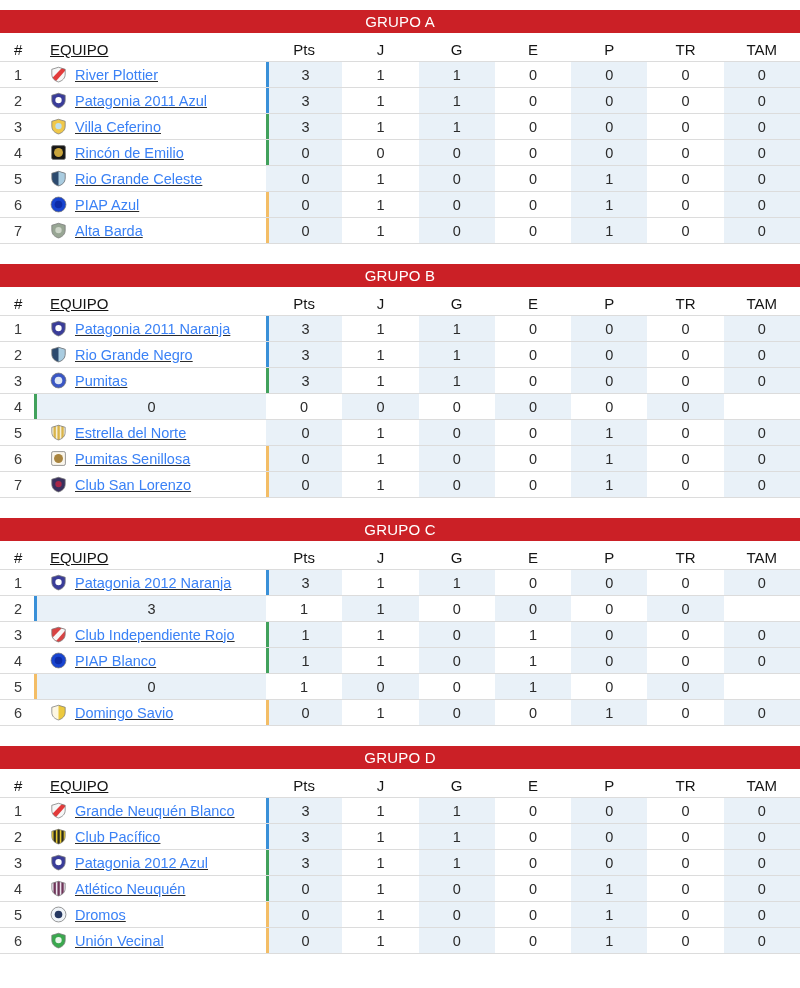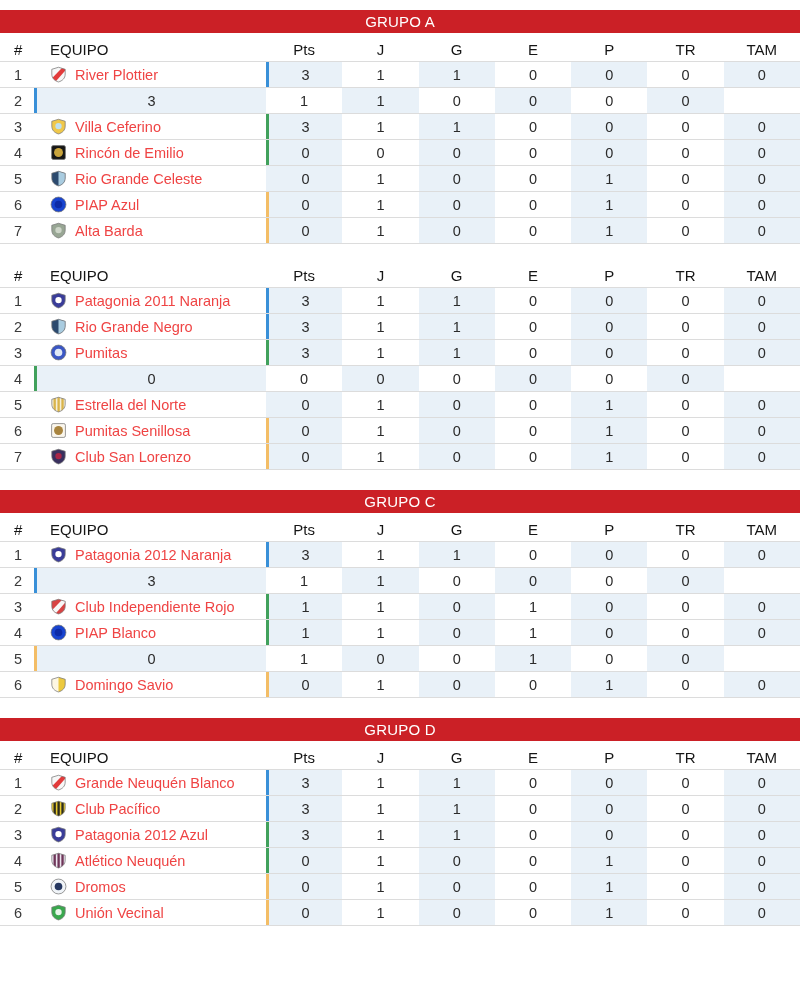--- a/index.html
+++ b/index.html
@@ -23,27 +23,27 @@
     grid-template-columns:34px 232px repeat(7, 1fr);
     align-items:stretch;
     width:800px;
   }
   .col-header-row { height:24px; border-bottom:1px solid #dcdcdc; }
   .team-row { height:26px; border-bottom:1px solid #dcdcdc; }
   .cell { display:flex; align-items:center; font-size:14.5px; }
   .c-pos { padding-left:14px; color:#3a3a3a; }
   .col-header-row .c-pos { color:#27397f; }
   .col-header-row .cell { font-size:15px; color:#151515; }
-  .c-team { padding-left:16px; gap:8px; }
+  .c-team { padding-left:16px; gap:8px;text-decoration:underline; }
   .c-stat { justify-content:center; text-align:center; color:#2b2b2b; }
   .shade { background:#e9f1f8; }
   .pts-cell { border-left:3px solid transparent; }
   .badge { width:17px; height:17px; flex:0 0 17px; display:inline-flex; }
   .badge svg { width:100%; height:100%; display:block; }
-  .team-name { white-space:nowrap; color:#ef4444; }
+  .team-name { white-space:nowrap; color:#3b82f6; }
 </style>
 </head>
 <body>
 
 <div class="page">
   <div id="groups-container">
   <section class="group">
     <div class="group-header">GRUPO A</div>
     <div class="row col-header-row">
       <div class="cell c-pos">#</div>
@@ -80,20 +80,29 @@
             <div class="cell c-stat">1</div>
             <div class="cell c-stat shade">1</div>
             <div class="cell c-stat">0</div>
             <div class="cell c-stat shade">0</div>
             <div class="cell c-stat">0</div>
             <div class="cell c-stat shade">0</div>
           </div>
 
   <div class="row team-row">
     <div class="cell c-pos">2</div>
+    <div class="cell c-team">
+      <span class="badge">
+                <svg viewBox="0 0 16 16" xmlns="http://www.w3.org/2000/svg">
+                  <path d="M8 1.2 L14.3 3.1 V7.6 C14.3 11.6 11.6 14 8 15 C4.4 14 1.7 11.6 1.7 7.6 V3.1 Z" fill="#3a3d99" stroke="#777" stroke-width="0.7"></path>
+                  <circle cx="8" cy="7.6" r="3" fill="#ffffff"></circle>
+                </svg>
+              </span>
+      <span class="team-name">Patagonia 2011 Azul</span>
+    </div>
   <div class="cell c-stat shade pts-cell" style="border-left-color: rgb(57, 144, 216);">3</div>
             <div class="cell c-stat">1</div>
             <div class="cell c-stat shade">1</div>
             <div class="cell c-stat">0</div>
             <div class="cell c-stat shade">0</div>
             <div class="cell c-stat">0</div>
             <div class="cell c-stat shade">0</div>
           </div>
 
   <div class="row team-row">
@@ -193,20 +202,21 @@
             <div class="cell c-stat shade">0</div>
             <div class="cell c-stat">0</div>
             <div class="cell c-stat shade">1</div>
             <div class="cell c-stat">0</div>
             <div class="cell c-stat shade">0</div>
           </div>
 </div>
   </section>
 
   <section class="group">
+    <div class="group-header">GRUPO B</div>
     <div class="row col-header-row">
       <div class="cell c-pos">#</div>
       <div class="cell c-team">EQUIPO</div>
     <div class="cell c-stat">Pts</div>
           <div class="cell c-stat">J</div>
           <div class="cell c-stat">G</div>
           <div class="cell c-stat">E</div>
           <div class="cell c-stat">P</div>
           <div class="cell c-stat">TR</div>
           <div class="cell c-stat">TAM</div>

